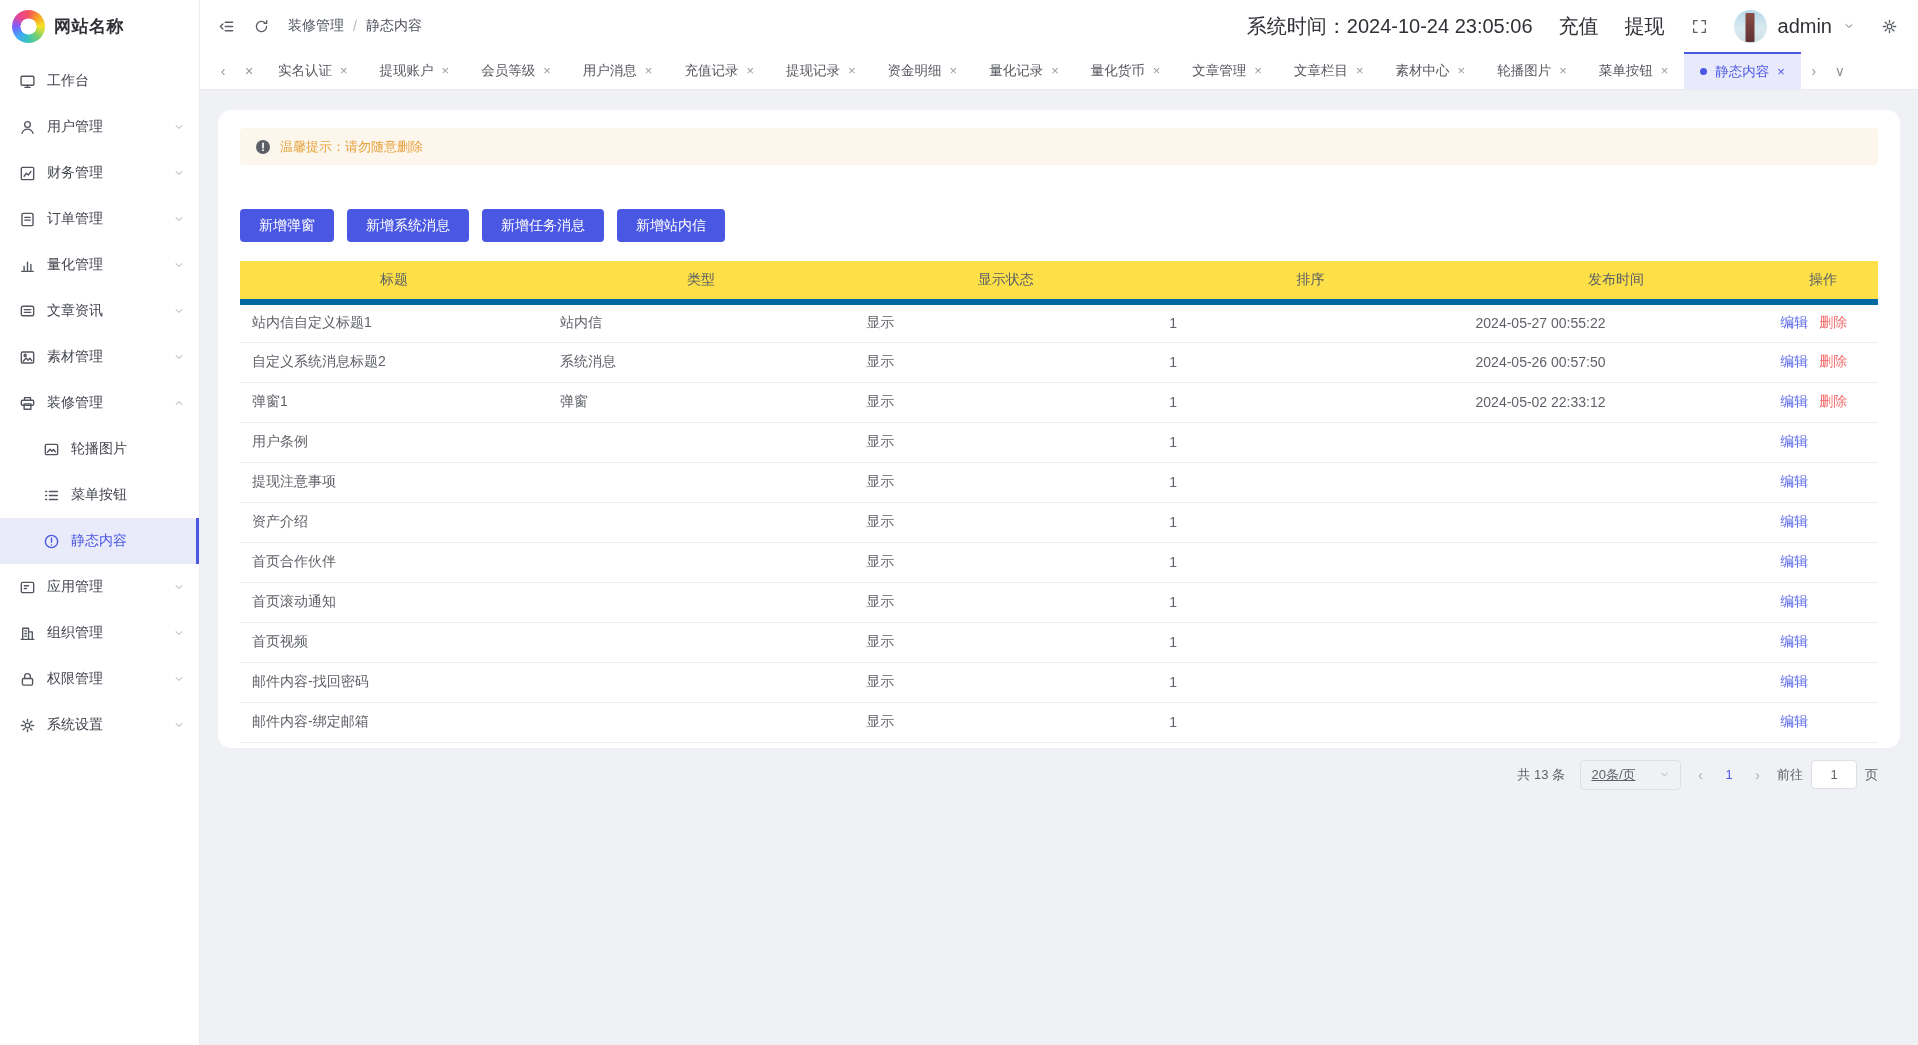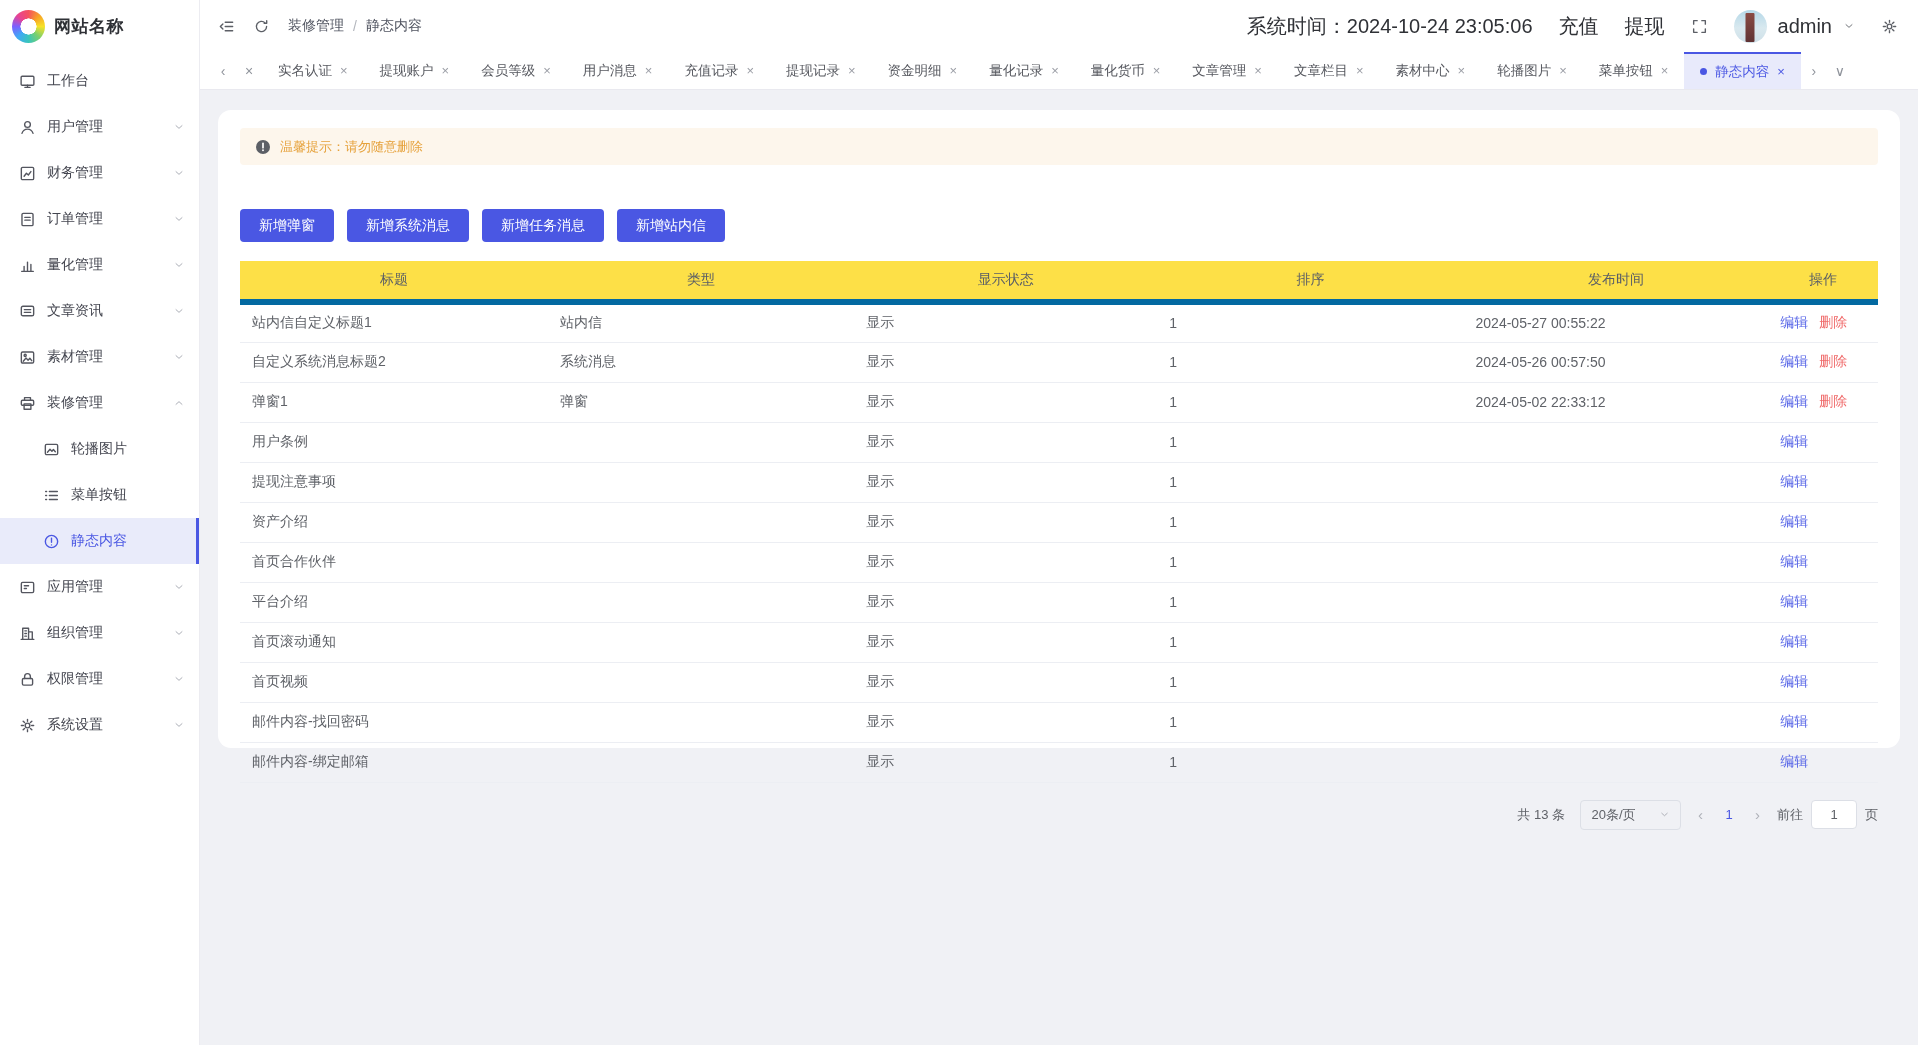--- a/index.html
+++ b/index.html
@@ -63,21 +63,21 @@
   .data-table th:nth-child(1),.data-table td:nth-child(1){width:18.8%;}
   .data-table th:nth-child(2),.data-table td:nth-child(2){width:18.7%;}
   .data-table th:nth-child(3),.data-table td:nth-child(3){width:18.5%;}
   .data-table th:nth-child(4),.data-table td:nth-child(4){width:18.7%;}
   .data-table th:nth-child(5),.data-table td:nth-child(5){width:18.6%;}
   .link { cursor:pointer; margin-right:11px; }
   .link.edit { color:var(--edit); }
   .link.delete { color:var(--danger); }
 
   .pagination { margin-top:17px; display:flex; justify-content:flex-end; align-items:center; gap:15px; font-size:13px; color:#5f6268; }
-  .pg-size { width:101px; height:30px; border:1px solid #dcdfe6; border-radius:4px; display:flex; align-items:center; justify-content:center; gap:23px; cursor:pointer; }
+  .pg-size { width:101px; height:30px; border:1px solid #dcdfe6; border-radius:4px; display:flex; align-items:center; justify-content:center; gap:23px; cursor:pointer;text-decoration:underline; }
   .pg-size .hicon svg { width:11px; height:11px; color:#a6a9b0; }
   .pg-prev,.pg-next { color:#aeb1b8; font-size:15px; cursor:pointer; padding:0 2px; }
   .pg-num { color:var(--primary); min-width:18px; text-align:center; cursor:pointer; }
   .pg-goto { display:flex; align-items:center; gap:8px; }
   .pg-input { width:46px; height:29px; border:1px solid #dcdfe6; border-radius:4px; text-align:center; font-size:13px; color:#5f6268; font-family:inherit; outline:none; }
 </style>
 </head>
 <body>
 
 <aside class="sidebar">
@@ -473,28 +473,20 @@
           </tr>
           <tr>
             <td>首页合作伙伴</td>
             <td></td>
             <td>显示</td>
             <td>1</td>
             <td></td>
             <td><span class="link edit">编辑</span></td>
           </tr>
           <tr>
-            <td>平台介绍</td>
-            <td></td>
-            <td>显示</td>
-            <td>1</td>
-            <td></td>
-            <td><span class="link edit">编辑</span></td>
-          </tr>
-          <tr>
             <td>首页滚动通知</td>
             <td></td>
             <td>显示</td>
             <td>1</td>
             <td></td>
             <td><span class="link edit">编辑</span></td>
           </tr>
           <tr>
             <td>首页视频</td>
             <td></td>

